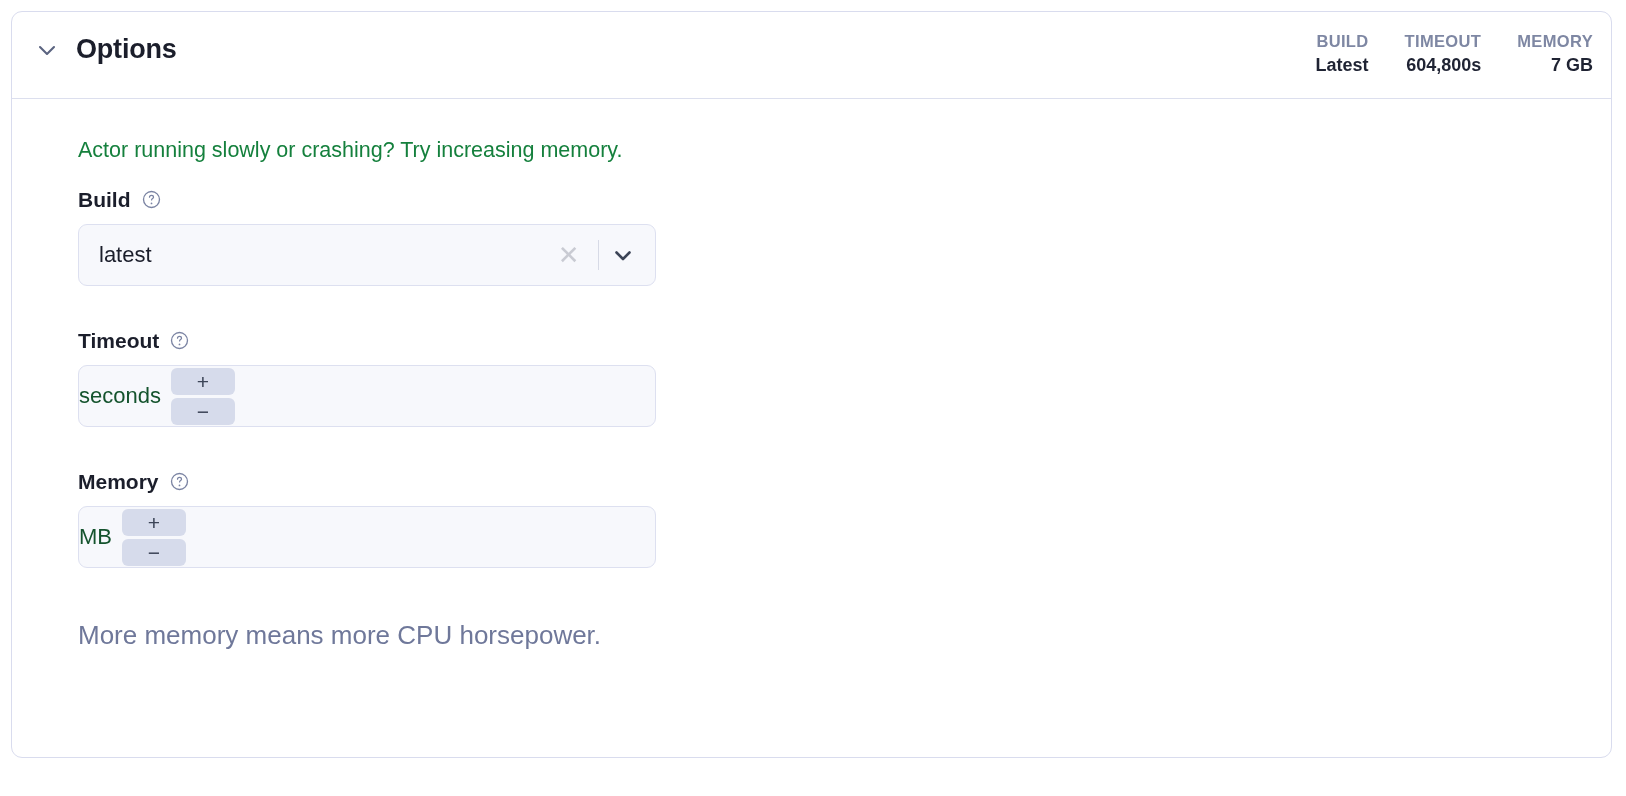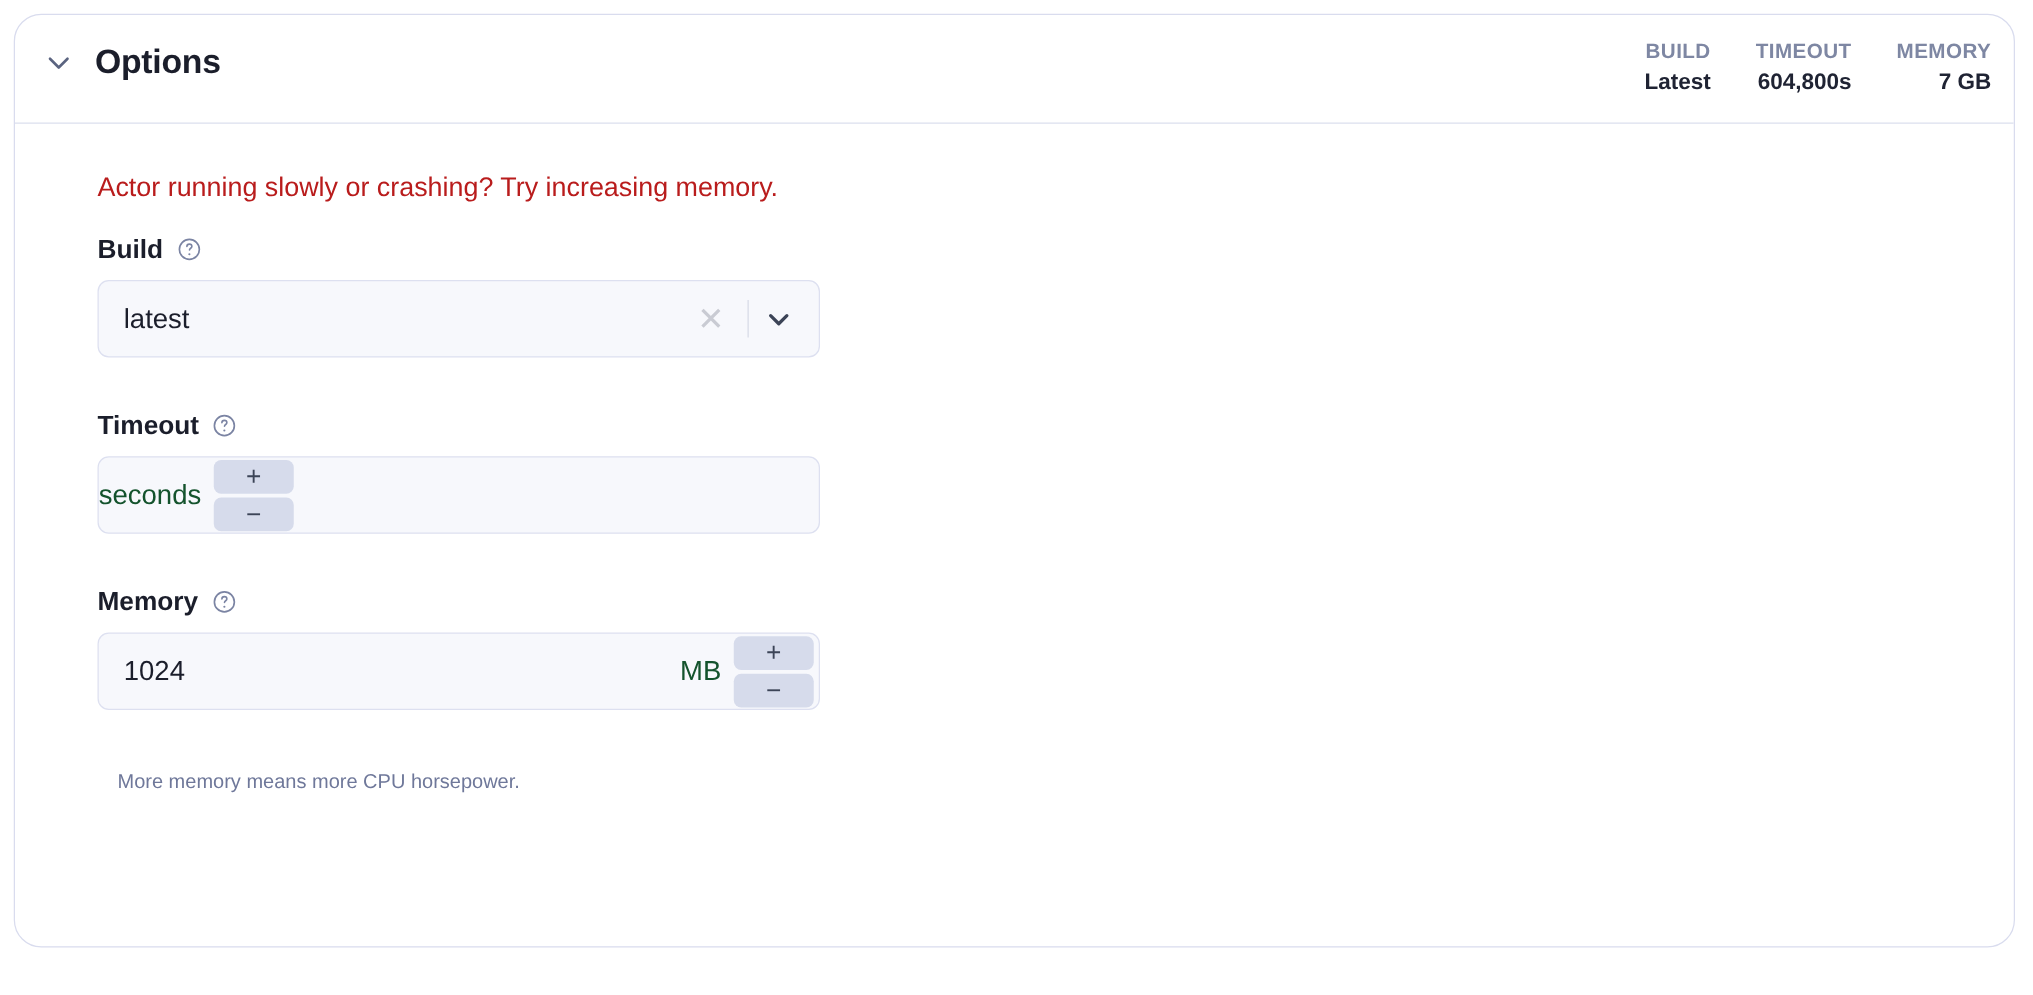--- a/index.html
+++ b/index.html
@@ -15,21 +15,21 @@
   }
 
   .card {
     position: absolute;
     left: 11px;
     top: 11px;
     width: 1601px;
     height: 747px;
     box-sizing: border-box;
     border: 1.5px solid #d9dcee;
-    border-radius: 22px;
+    border-radius: 11px;
     background: #ffffff;
     overflow: hidden;
   }
 
   
   .card-header {
     position: relative;
     height: 87px;
     border-bottom: 1.5px solid #dcdfee;
     box-sizing: border-box;
@@ -91,21 +91,21 @@
   
   .card-body {
     position: relative;
     padding: 0;
   }
   .intro-text {
     position: absolute;
     left: 66px;
     top: 38px;
     font-size: 21.5px;
-    color: #b91c1c;
+    color: #15803d;
     line-height: 1.3;
     white-space: nowrap;
   }
 
   .field-label {
     display: flex;
     align-items: center;
     gap: 10px;
     font-size: 21px;
     font-weight: bold;
@@ -233,23 +233,23 @@
   }
   .toggle-label {
     font-size: 22px;
     color: #1b1e2b;
     line-height: 1;
     white-space: nowrap;
   }
 
   .hint {
     position: absolute;
-    left: 82px;
+    left: 66px;
     top: 513px;
-    font-size: 16px;
+    font-size: 26px;
     color: #6f789a;
     line-height: 1.78;
   }
   .hint div { white-space: nowrap; }
 </style>
 </head>
 <body>
 
 <div class="card">
 
@@ -336,21 +336,20 @@
         <span class="help-icon">
           <svg width="19" height="19" viewBox="0 0 20 20" fill="none">
             <circle cx="10" cy="10" r="8.4" stroke="#7b84a3" stroke-width="1.4"></circle>
             <path d="M7.9 7.6c0-1.2 1-2 2.1-2 1.2 0 2.1.8 2.1 1.9 0 1.5-2 1.6-2 3" stroke="#7b84a3" stroke-width="1.35" stroke-linecap="round" fill="none"></path>
             <circle cx="10" cy="14.1" r="0.92" fill="#7b84a3"></circle>
           </svg>
         </span>
       </div>
       <div class="control-row">
         <div class="input-shell">
-          <span class="input-value">1024</span>
           <span class="input-suffix">MB</span>
           <span class="stepper">
             <span class="stepper-btn">+</span>
             <span class="stepper-btn">−</span>
           </span>
         </div>
       </div>
     </div>
 
     <div class="hint">

